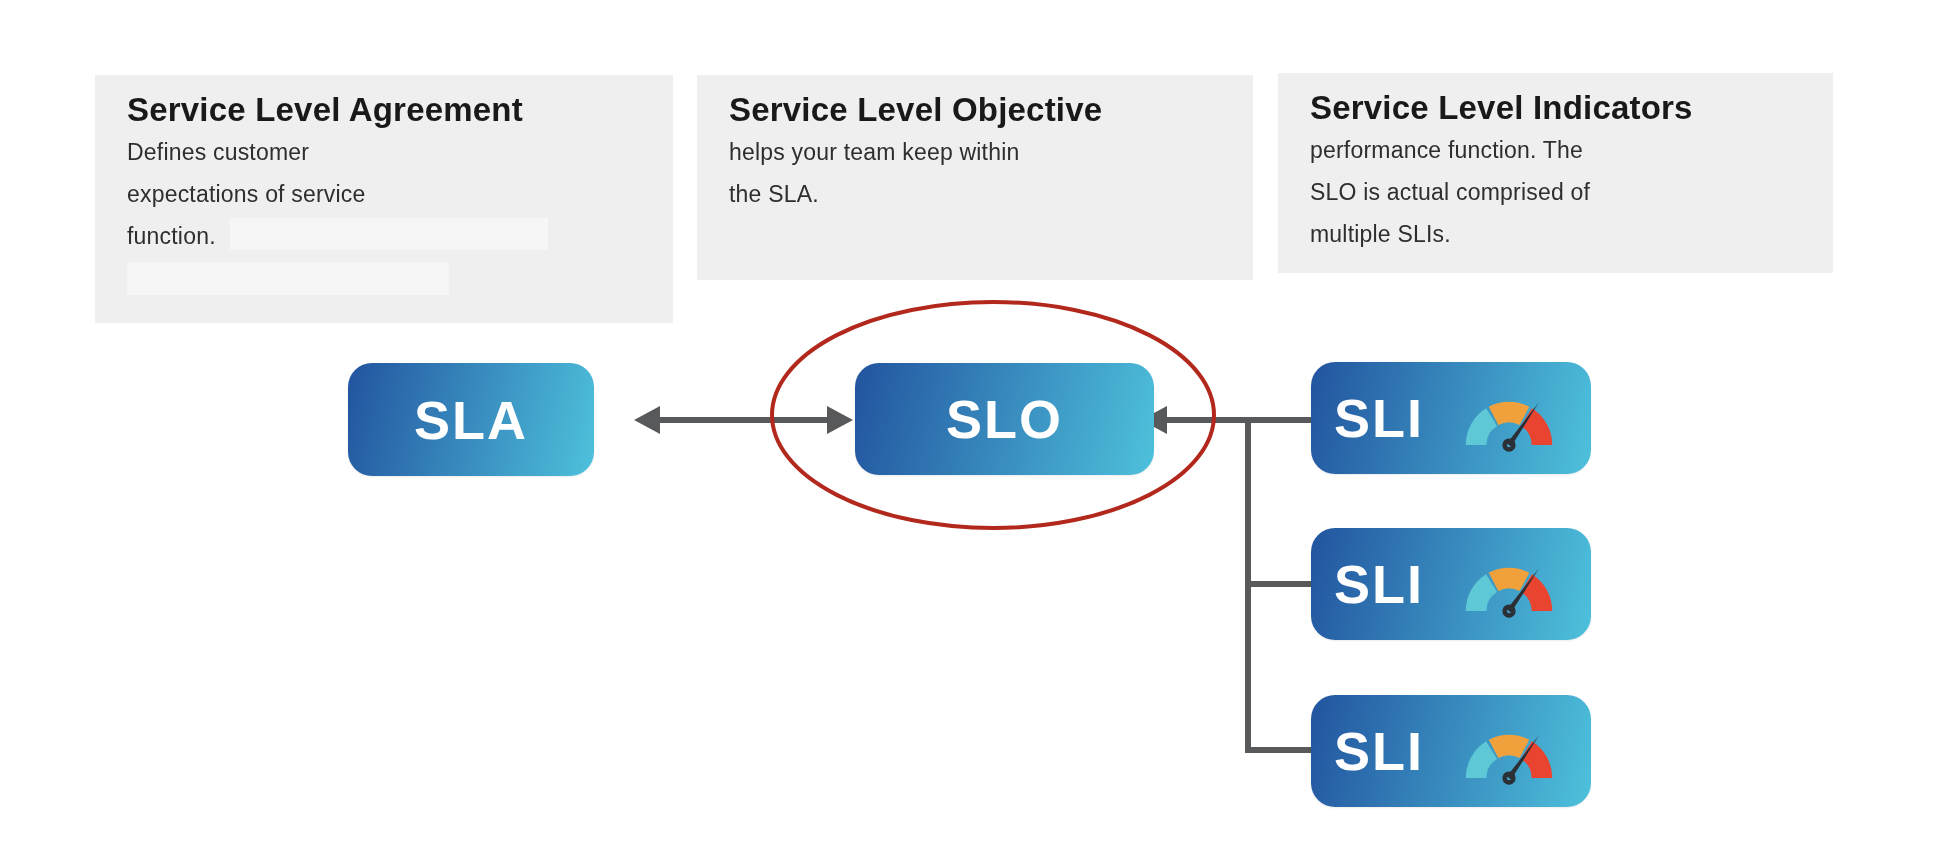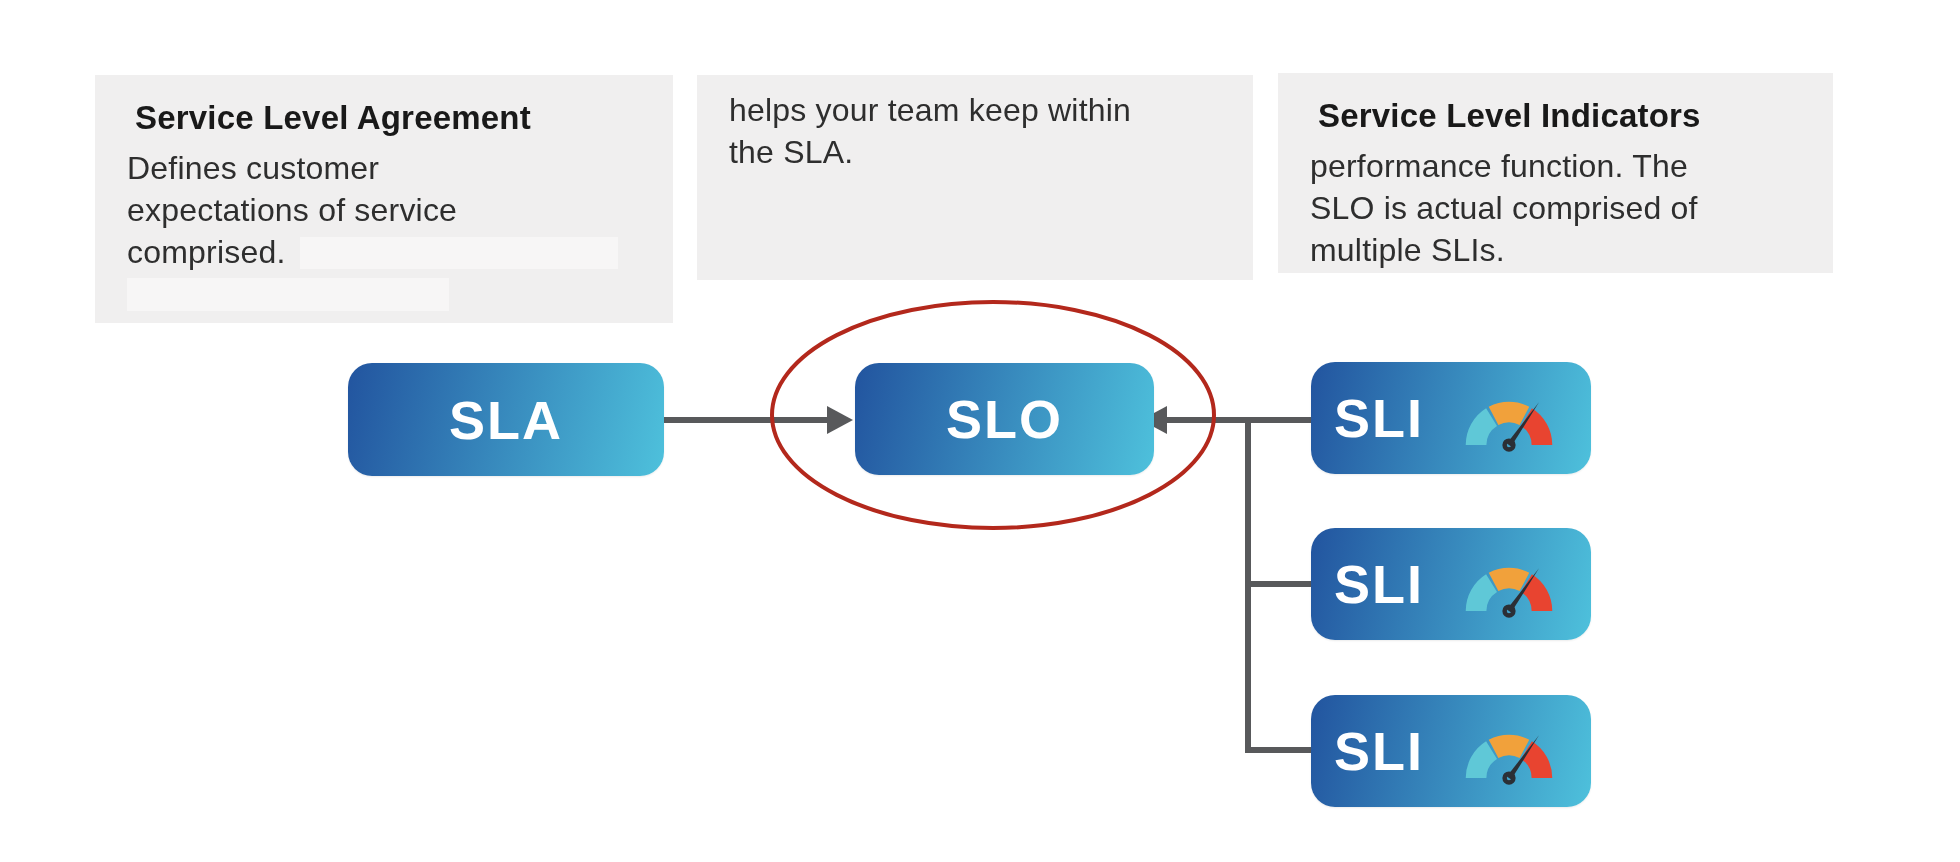--- a/index.html
+++ b/index.html
@@ -11,24 +11,24 @@
   .arrow-line{stroke:var(--arrow,#58595b);stroke-width:6;fill:none;}
   .arrow-head{fill:var(--arrow,#58595b);}
   .highlight-ellipse{stroke:var(--highlight-ellipse,#b3281c);stroke-width:4;fill:none;}
 
   .card{
     position:absolute;background:var(--card-bg,#f0efef);
     padding:14px 32px;box-sizing:border-box;
     color:var(--body-text,#2e2e2e);
   }
   .card h3{
-    margin:8px;font-size:33px;line-height:42px;font-weight:700;
+    margin:0;font-size:33px;line-height:42px;font-weight:700;
     color:var(--title-text,#191919);letter-spacing:0.2px;
   }
-  .card .line{font-size:32px;line-height:42px;letter-spacing:0.2px;}
+  .card .line{font-size:23px;line-height:42px;letter-spacing:0.2px;}
   .card-1{left:95px;top:75px;width:578px;height:248px;}
   .card-2{left:697px;top:75px;width:556px;height:205px;}
   .card-3{left:1278px;top:73px;width:555px;height:200px;}
   .redacted-inline{
     display:inline-block;width:318px;height:32px;margin-left:14px;
     background:var(--redacted-bg,#f7f6f6);vertical-align:-6px;
   }
   .redacted-row{
     width:322px;height:33px;margin-top:5px;
     background:var(--redacted-bg,#f7f6f6);
@@ -37,21 +37,21 @@
   .node{
     position:absolute;border-radius:24px;
     background:linear-gradient(103deg,var(--node-gradient-start,#22549f) 0%,var(--node-gradient-end,#4ec1dc) 100%);
     display:flex;align-items:center;justify-content:center;
     box-shadow:0 1px 2px rgba(0,0,0,0.08);
   }
   .node .node-label{
     color:var(--node-label-color,#ffffff);font-weight:700;font-size:54px;
     letter-spacing:2px;line-height:1;
   }
-  .node-sla{left:348px;top:363px;width:316px;height:113px;}
+  .node-sla{left:348px;top:363px;width:246px;height:113px;}
   .node-slo{left:855px;top:363px;width:299px;height:112px;}
   .node-sli{width:280px;height:112px;left:1311px;gap:26px;}
   .node-sli-1{top:362px;}
   .node-sli-2{top:528px;}
   .node-sli-3{top:695px;}
   .gauge{width:118px;height:77px;display:block;}
   .gauge-cyan{fill:var(--gauge-cyan,#5fc8d7);}
   .gauge-orange{fill:var(--gauge-orange,#f1a13b);}
   .gauge-red{fill:var(--gauge-red,#e84430);}
   .gauge-needle{fill:var(--gauge-needle,#2b2f36);}
@@ -79,26 +79,27 @@
       <polygon class="arrow-head" points="1355,750 1329,736 1329,764"></polygon>
     </g>
     <ellipse class="highlight-ellipse" cx="993" cy="415" rx="221" ry="113"></ellipse>
   </svg>
 
   <div class="card card-1">
     <h3>Service Level Agreement</h3>
     <div class="line">Defines customer</div>
     <div class="line">expectations of service</div>
     <div class="line">
-      <span>comprised.</span><span class="redacted-inline"></span>
+      <span>function.</span><span class="redacted-inline"></span>
     </div>
     <div class="redacted-row"></div>
   </div>
 
   <div class="card card-2">
+    <h3>Service Level Objective</h3>
     <div class="line">helps your team keep within</div>
     <div class="line">the SLA.</div>
   </div>
 
   <div class="card card-3">
     <h3>Service Level Indicators</h3>
     <div class="line">performance function. The</div>
     <div class="line">SLO is actual comprised of</div>
     <div class="line">multiple SLIs.</div>
   </div>

